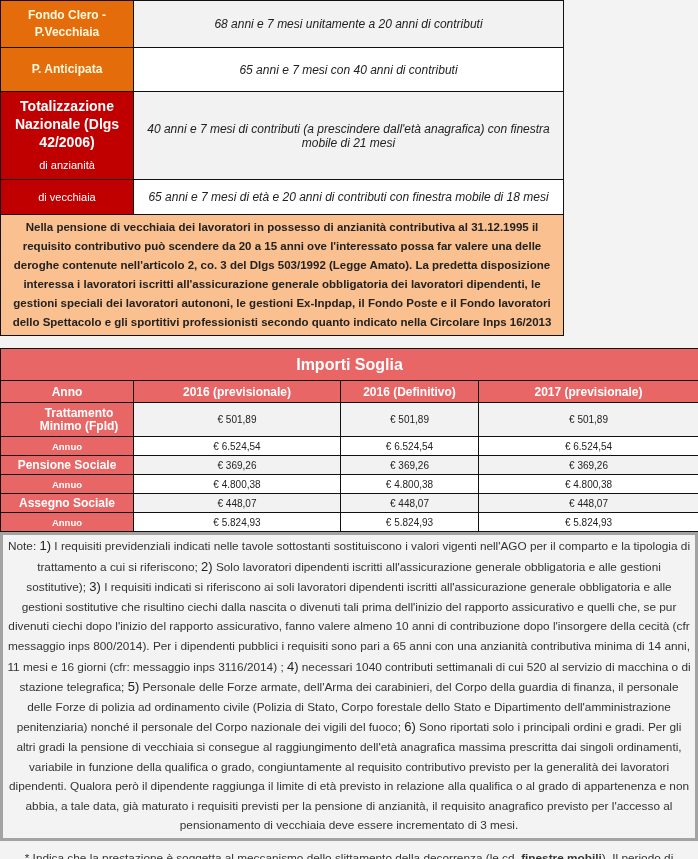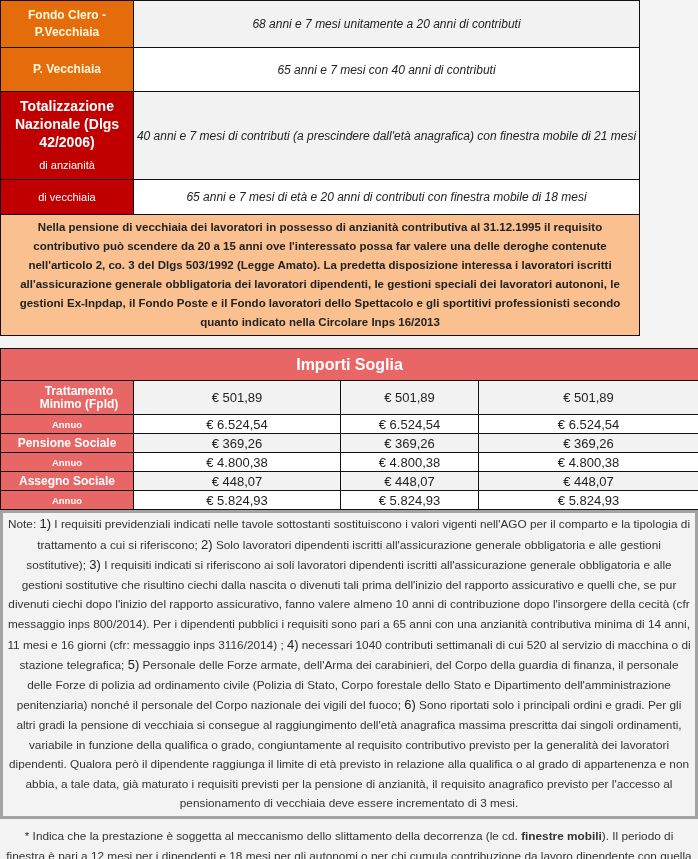--- a/index.html
+++ b/index.html
@@ -1,48 +1,48 @@
 <!DOCTYPE html>
 <html><head>
 <meta charset="utf-8">
 <style>
   * { box-sizing: border-box; margin: 0; padding: 0; }
   body { width: 698px; height: 859px; background: #f3f3f3; font-family: "Liberation Sans", sans-serif; color: #222; overflow: hidden; }
-  table { border-collapse: collapse; width: 640px; table-layout: fixed; }
+  table { border-collapse: collapse; width: 564px; table-layout: fixed; }
   td, th { border: 1px solid #111; text-align: center; vertical-align: middle; }
   .req td.label { width: 133px; color: #fff; font-weight: bold; font-size: 12px; line-height: 17px; }
   .req td.val { font-size: 12px; font-style: italic; }
   .orange { background: #e46c0a; color: #fff8dc !important; }
   .red { background: #c00000; }
   .gray { background: #f2f2f2; }
   .white { background: #ffffff; }
   .peach { background: #fac090; font-weight: bold; font-size: 11.5px; line-height: 19px; padding: 3px 8px; color: #222; }
   .imp { margin-top: 12px; }
-  .imp td { font-size: 13px; height: 19px; }
+  .imp td { font-size: 10px; height: 19px; }
   .imp .title { background: #e96666; color: #fff; font-weight: bold; font-size: 16px; height: 32px; }
   .imp .hdr td { background: #e96666; color: #fff; font-weight: bold; font-size: 12px; height: 22px; }
   .imp .lbl { background: #e96666; color: #fff; font-weight: bold; font-size: 12px; }
   .imp .lbl.small { font-size: 9.5px; }
   .imp .big td { height: 34px; }
   .imp .big td.lbl { line-height: 13px; padding-left: 24px; }
   .notes { background: #f3f3f3; font-size: 11.8px; line-height: 19.6px; padding: 1px 4px 2px; border: 3px solid #a3a3a3; color: #333; text-align: center; }
   .star { background: #f3f3f3; font-size: 11.8px; line-height: 19.6px; padding: 8px 4px; text-align: center; color: #333; }
   b.note-num { font-weight: normal; font-size: 13px; color: #222; }
 </style>
 </head>
 <body>
 
 <table class="req">
   <tbody>
       <tr style="height:47px">
     <td class="label orange" style="padding:0 20px">Fondo Clero - P.Vecchiaia</td>
     <td class="val gray">68 anni e 7 mesi unitamente a 20 anni di contributi</td>
   </tr>
   <tr style="height:44px">
-    <td class="label orange">P. Vecchiaia</td>
+    <td class="label orange">P. Anticipata</td>
     <td class="val white">65 anni e 7 mesi con 40 anni di contributi</td>
   </tr>
   <tr style="height:88px">
     <td class="label red" style="padding:4px 6px">
       <div style="font-size:14px;line-height:18px;">Totalizzazione Nazionale (Dlgs 42/2006)</div>
       <div style="font-size:11px;font-weight:normal;margin-top:6px;">di anzianità</div>
     </td>
     <td class="val gray">40 anni e 7 mesi di contributi (a prescindere dall'età anagrafica) con finestra mobile di 21 mesi</td>
   </tr>
   <tr style="height:35px">
@@ -59,20 +59,26 @@
   <colgroup>
       <col style="width:133px">
       <col style="width:207px">
       <col style="width:138px">
       <col style="width:220px">
     </colgroup>
   <tbody>
       <tr>
         <td colspan="4" class="title">Importi Soglia</td>
       </tr>
+  <tr class="hdr">
+    <td>Anno</td>
+    <td>2016 (previsionale)</td>
+    <td>2016 (Definitivo)</td>
+    <td>2017 (previsionale)</td>
+  </tr>
   <tr class="big gray">
     <td class="lbl">Trattamento Minimo (Fpld)</td>
     <td>€ 501,89</td>
     <td>€ 501,89</td>
     <td>€ 501,89</td>
   </tr>
   <tr class="white">
     <td class="lbl small">Annuo</td>
     <td>€ 6.524,54</td>
     <td>€ 6.524,54</td>

